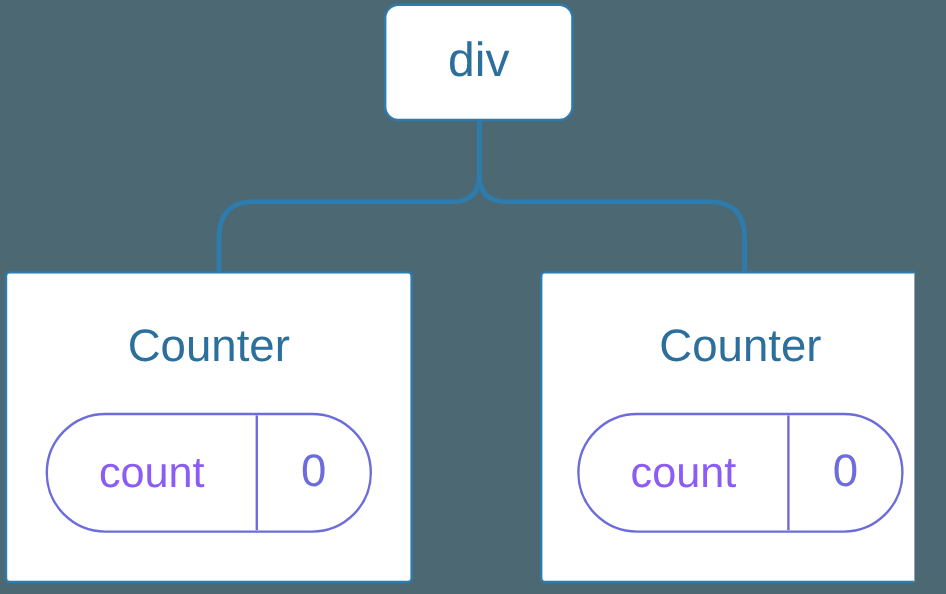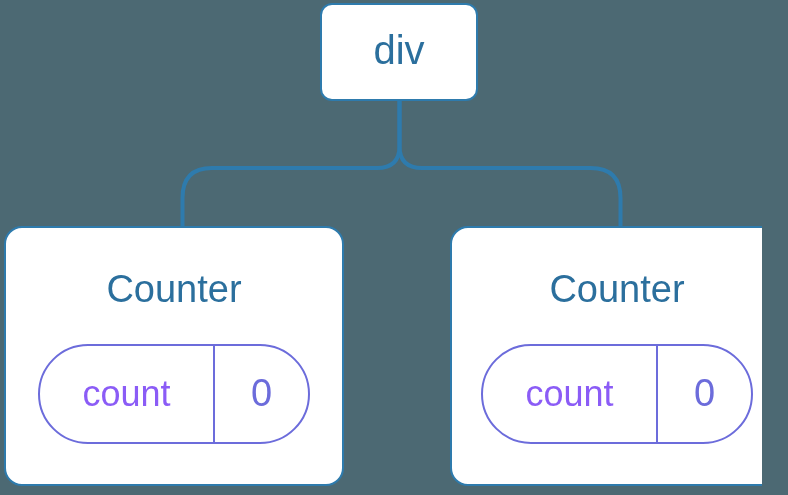--- a/index.html
+++ b/index.html
@@ -47,21 +47,21 @@
     font-size: 40px;
     line-height: 1;
     padding-bottom: 4px;
   }
   .card {
     position: absolute;
     top: 226px;
     height: 260px;
     background: #ffffff;
     border: 2px solid #2e7bad;
-    border-radius: 18px;
+    border-radius: 4px;
     box-sizing: border-box;
     display: flex;
     flex-direction: column;
     align-items: center;
   }
   .card.left  { left: 4px;   width: 340px; }
   .card.right { left: 450px; width: 334px; }
   .card-title {
     margin-top: 40px;
     font-size: 38px;

